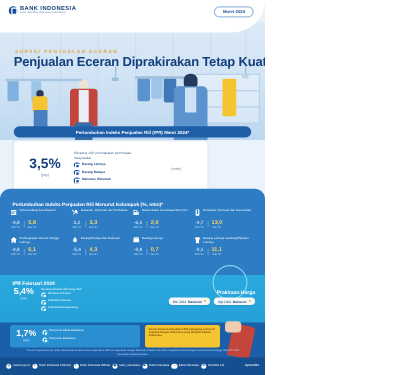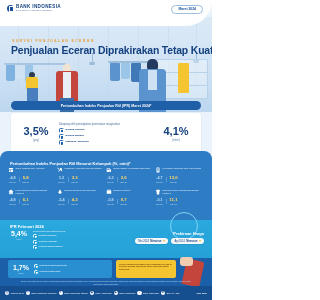--- a/index.html
+++ b/index.html
@@ -55,21 +55,21 @@
   .body-sh { position:absolute; border-radius:2px 2px 0 0; }
   .garment { position:absolute; border-radius:0.8px 0.8px 2px 2px; }
 
   
   .band { position:absolute; top:101px; left:11px; width:190px; height:9px;
           background:#1f5fa8; border-radius:4.5px; display:flex; align-items:center;
           justify-content:center; z-index:20; }
   .band-txt { font-size:3.5px; font-weight:bold; color:#ffffff; letter-spacing:0.05px; }
 
   
-  .stats { position:absolute; top:113px; left:11px; width:190px; height:42px;
+  .stats { position:absolute; top:113px; left:11px; width:155px; height:42px;
            background:#ffffff; border-radius:3px; display:flex; align-items:center;
            padding:3px 5px; box-shadow:0 0.5px 1.5px rgba(20,64,126,.12); }
   .stat { width:40px; text-align:center; flex:0 0 auto; }
   .stat-val { font-size:11px; font-weight:bold; color:#14407e; line-height:1; }
   .stat-lab { font-size:3px; color:#6b87a8; margin-top:1.6px; }
   .stat-mid { flex:1 1 auto; padding:0 3px; }
   .mid-head { font-size:2.7px; color:#4a6d9c; line-height:1.25; margin-bottom:1.6px; }
   .blist { display:flex; flex-direction:column; gap:1.5px; }
   .bitem { display:flex; align-items:flex-start; gap:2px; }
   .bico { width:4.6px; height:4.6px; border-radius:50%; background:#1f5fa8; flex:0 0 auto; position:relative; }
@@ -240,21 +240,20 @@
           <span class="btxt">Barang Budaya</span>
         </div>
         <div class="bitem">
           <span class="bico"></span>
           <span class="btxt">Makanan, Minuman</span>
         </div>
       </div>
     </div>
 
     <div class="stat">
-      <div class="stat-val">4,1%</div>
       <div class="stat-lab">(mtm)</div>
     </div>
   </div>
 
   <div class="sec2">
     <div class="sec2-title">Pertumbuhan Indeks Penjualan Riil Menurut Kelompok (%, mtm)*</div>
 
     <div class="catrow" style="top:9px">
       <div class="cat">
         <span class="cat-ico">

